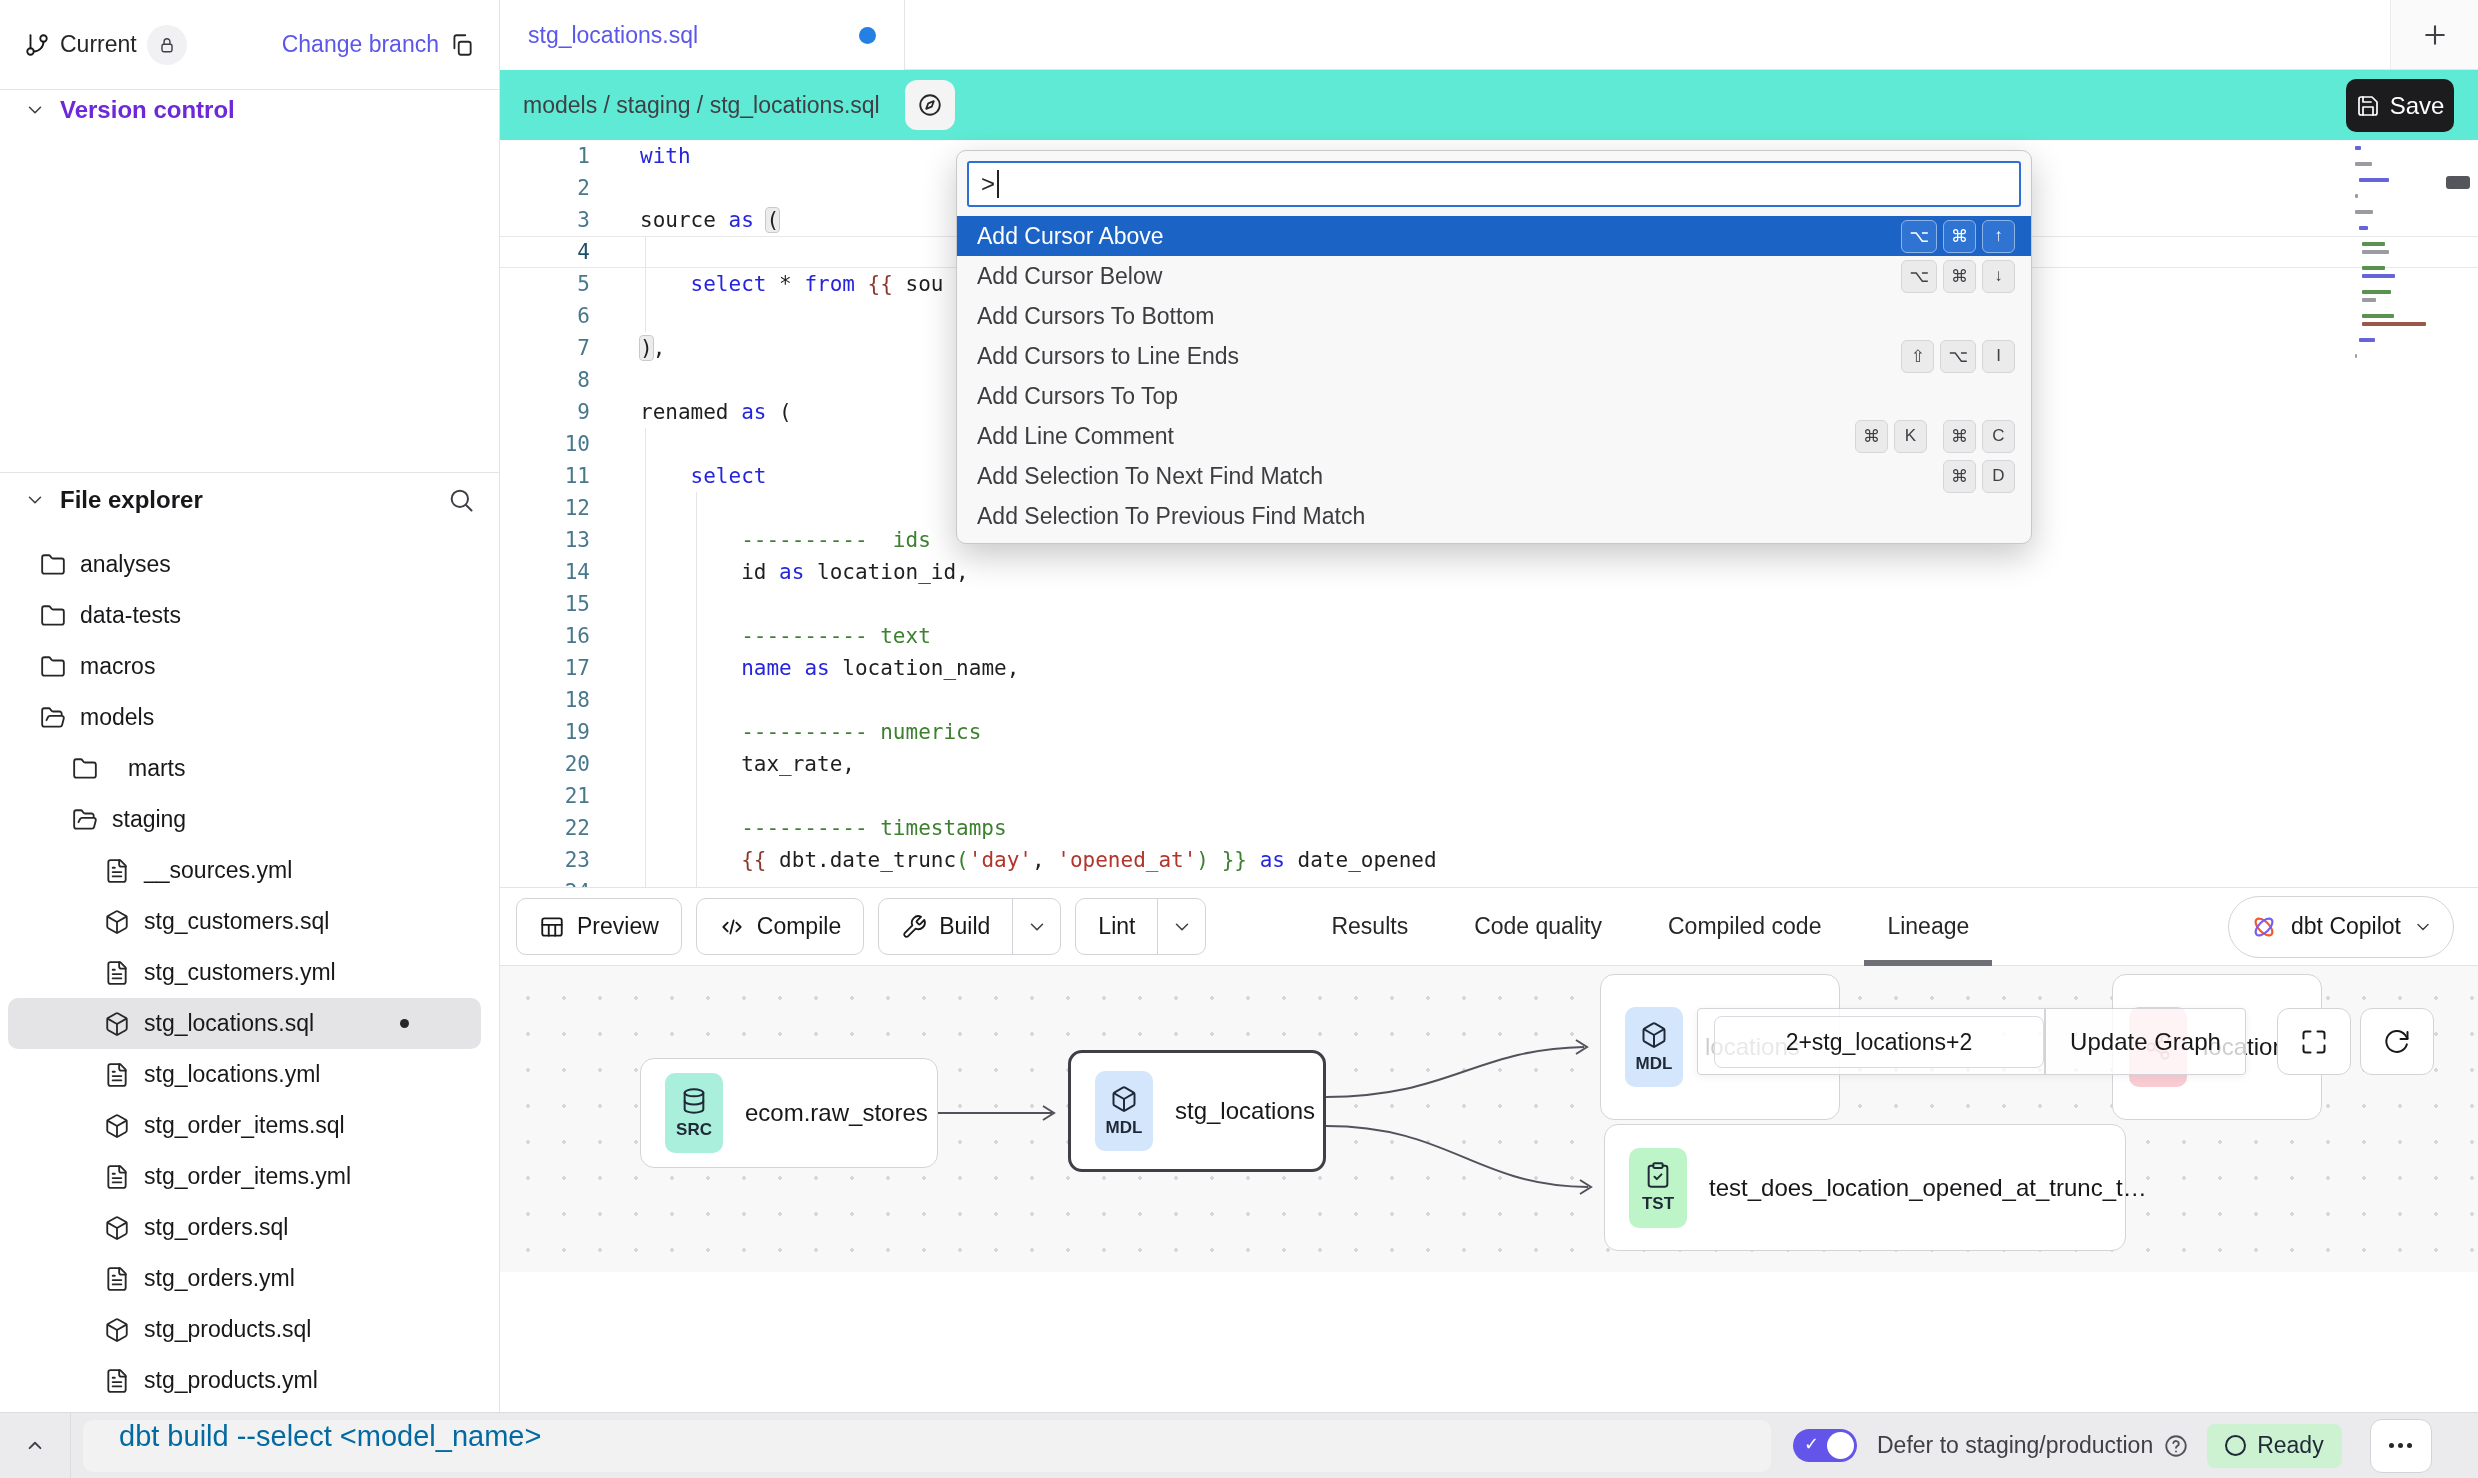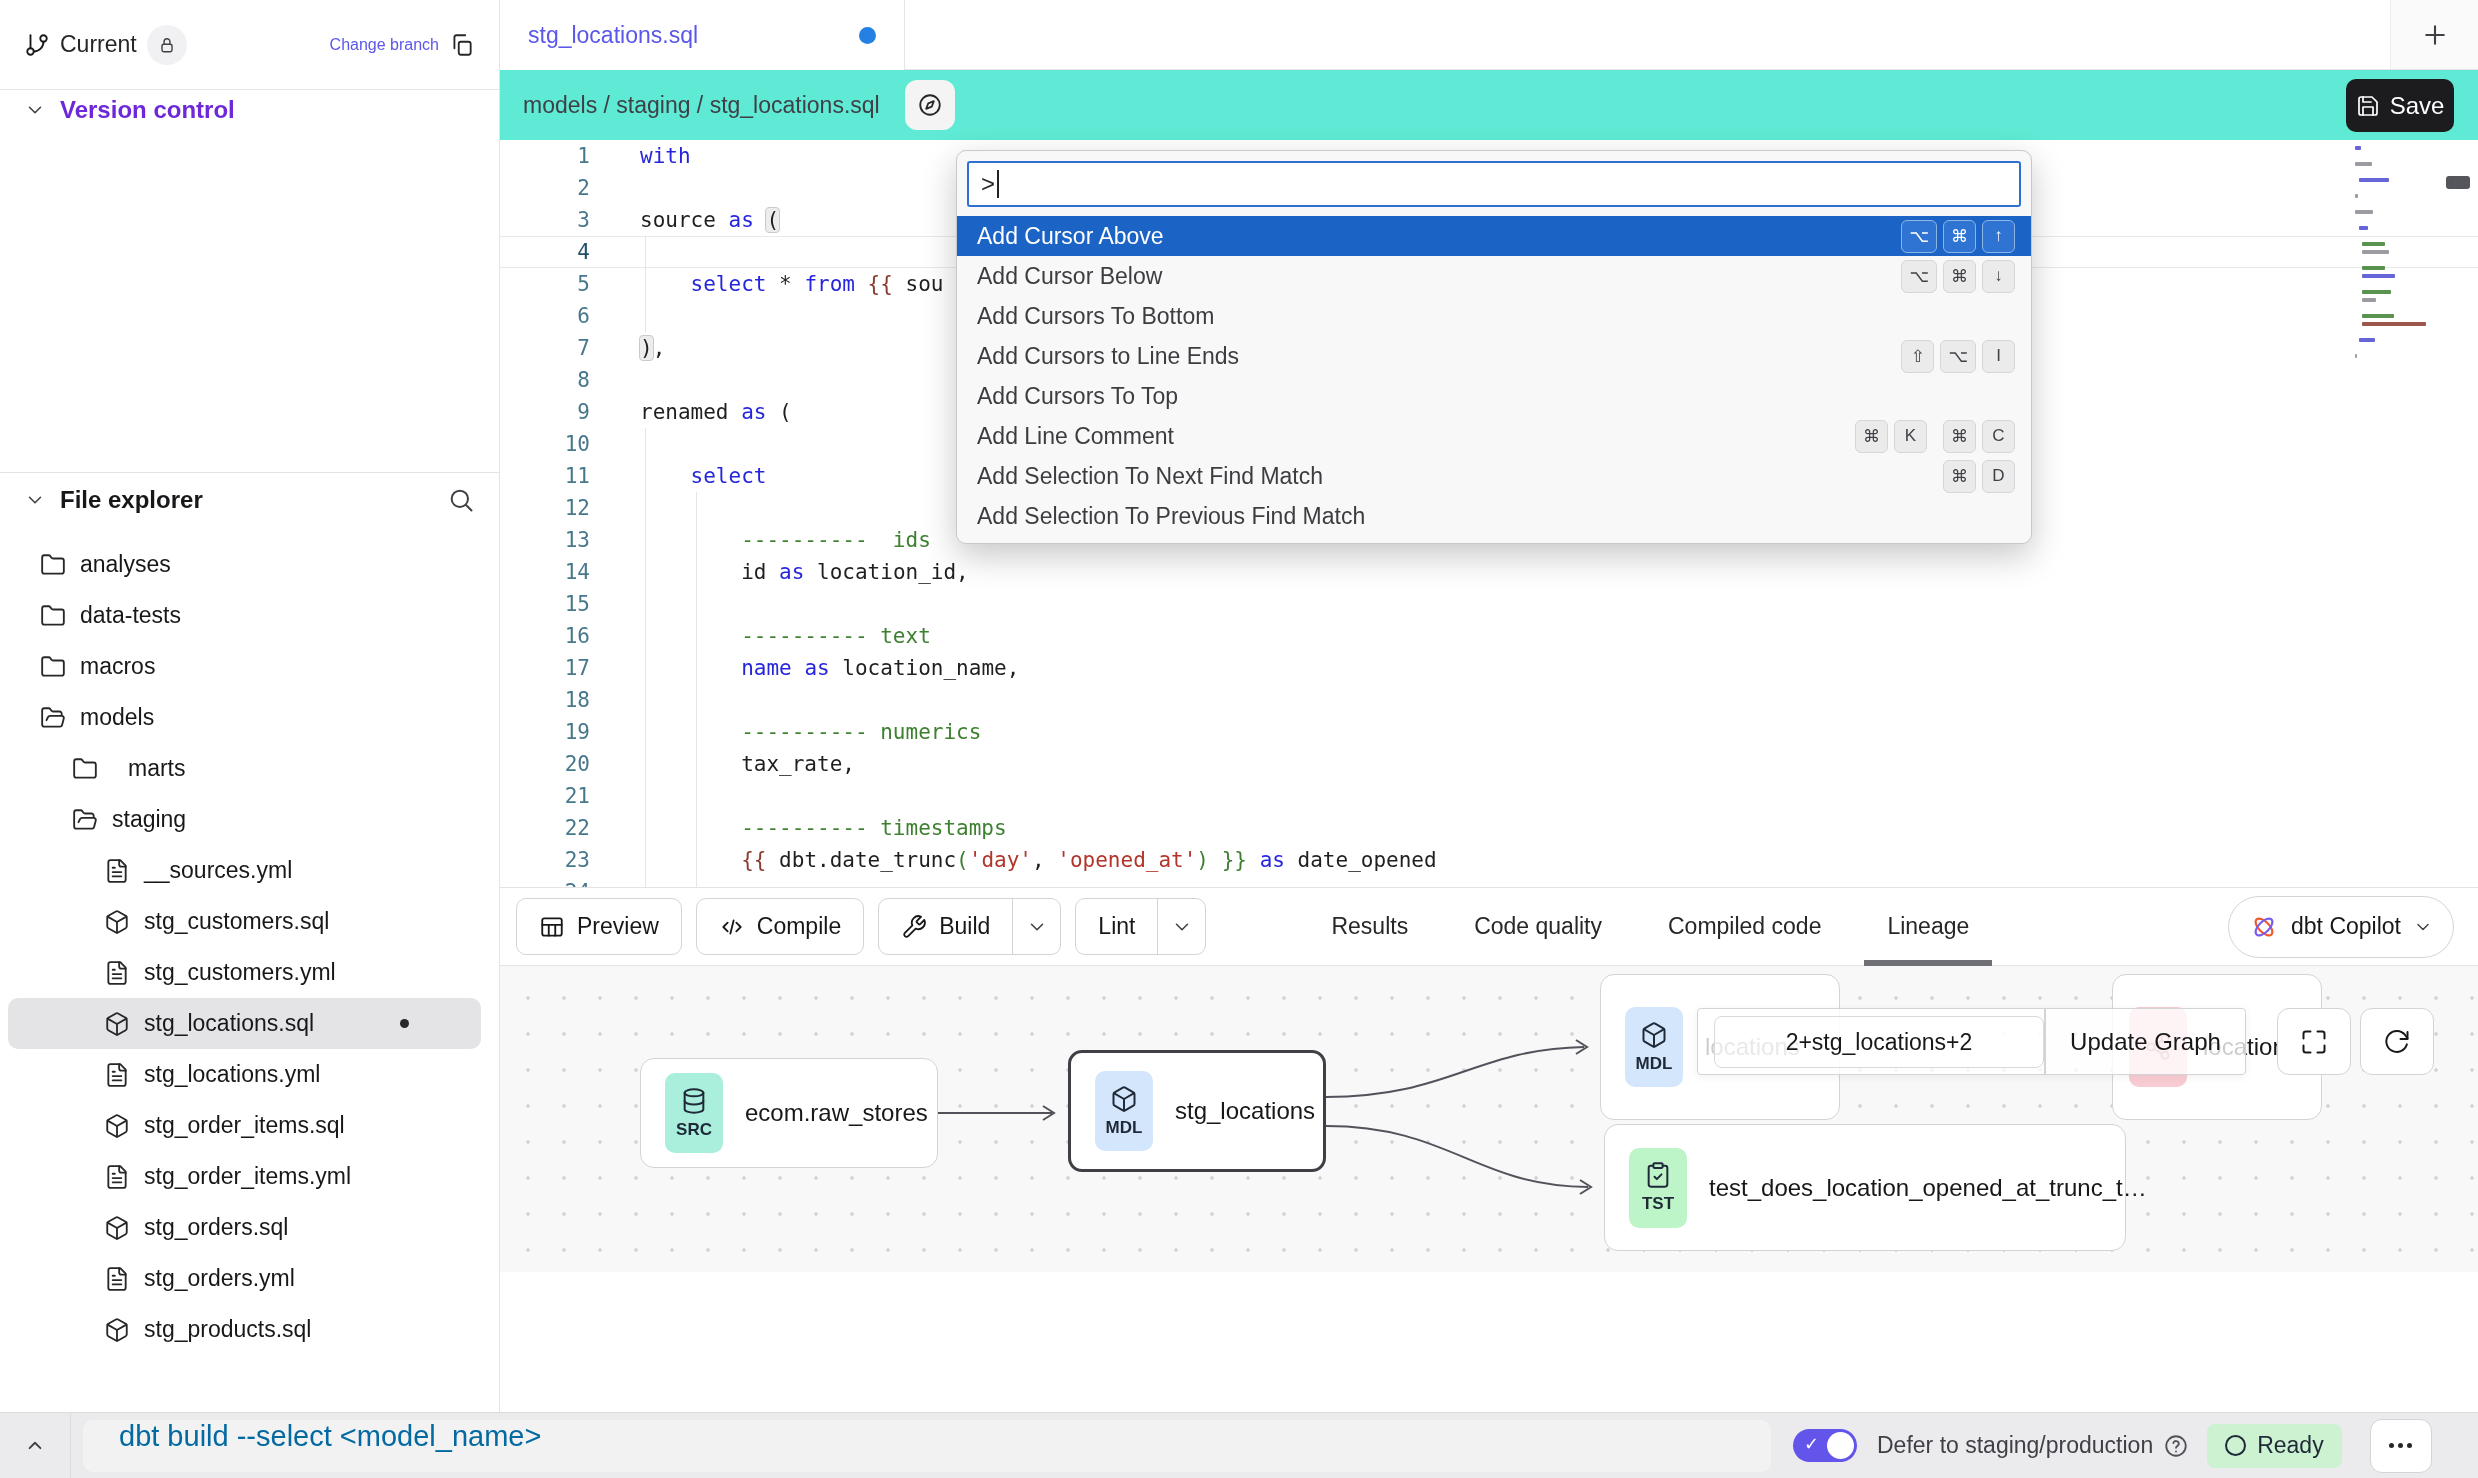--- a/index.html
+++ b/index.html
@@ -7,21 +7,21 @@
   #app { position:relative; width:2478px; height:1478px; background:#fff; overflow:hidden; }
   .ic { display:inline-flex; width:26px; height:26px; flex:0 0 auto; }
   .ic svg { width:100%; height:100%; stroke:currentColor; fill:none; stroke-width:1.7; stroke-linecap:round; stroke-linejoin:round; }
 
   
   .sidebar { position:absolute; left:0; top:0; width:500px; height:1412px; background:#fff; border-right:1px solid #e4e4e7; }
   .sb-top { position:absolute; top:0; left:0; right:0; height:90px; border-bottom:1px solid #e4e4e7; display:flex; align-items:center; padding:0 24px; gap:10px; }
   .sb-top .branch-label { font-size:23px; color:#27272a; }
   .lock-badge { width:40px; height:40px; border-radius:50%; background:#f1f1f3; display:grid; place-items:center; color:#3f3f46; }
   .lock-badge .ic { width:20px; height:20px; }
-  .change-branch { margin-left:auto; color:#5b57ea; font-size:16px; cursor:pointer; }
+  .change-branch { margin-left:auto; color:#5b57ea; font-size:23px; cursor:pointer; }
   .copy-btn { color:#27272a; cursor:pointer; }
 
   .sec-head { position:absolute; left:24px; display:flex; align-items:center; gap:14px; font-size:24px; font-weight:600; color:#6d28d9; }
   .sec-head .ic { width:22px; height:22px; color:#3f3f46; }
   .vc-head { top:96px; }
   .create-branch { position:absolute; left:16px; top:152px; width:469px; height:78px; border:1.5px solid #d4d4d8; border-radius:12px; background:#fff; display:flex; align-items:stretch; cursor:pointer; }
   .cb-main { flex:1; display:flex; align-items:center; gap:16px; padding-left:26px; font-size:24px; }
   .cb-chev { width:48px; border-left:1.5px solid #d4d4d8; display:grid; place-items:center; color:#3f3f46; }
   .sb-divider { position:absolute; left:0; right:0; top:472px; height:1px; background:#e4e4e7; }
   .fx-title-row { position:absolute; top:486px; left:24px; right:24px; display:flex; align-items:center; gap:14px; font-size:24px; font-weight:600; }
@@ -323,20 +323,30 @@
         </div>
         <div class="frow" style="padding-left: 96px;">
           <span class="ic">
             <svg viewBox="0 0 24 24">
               <path d="M21 16V8a2 2 0 0 0-1-1.73l-7-4a2 2 0 0 0-2 0l-7 4A2 2 0 0 0 3 8v8a2 2 0 0 0 1 1.73l7 4a2 2 0 0 0 2 0l7-4A2 2 0 0 0 21 16z"></path>
               <polyline points="3.3 7 12 12 20.7 7"></polyline>
               <line x1="12" y1="22" x2="12" y2="12"></line>
             </svg>
           </span>
           <span>stg_products.sql</span>
+        </div>
+        <div class="frow" style="padding-left: 96px;">
+          <span class="ic">
+            <svg viewBox="0 0 24 24">
+              <path d="M15 2H6a2 2 0 0 0-2 2v16a2 2 0 0 0 2 2h12a2 2 0 0 0 2-2V7Z"></path>
+              <path d="M14 2v4a2 2 0 0 0 2 2h4"></path>
+              <path d="M10 9H8M16 13H8M16 17H8"></path>
+            </svg>
+          </span>
+          <span>stg_products.yml</span>
         </div>
       </div>
   </div>
 
   <div class="main">
 
     <div class="tabstrip">
       <div class="tab">
         <span class="tab-label">stg_locations.sql</span>
         <span class="tab-dot"></span>

